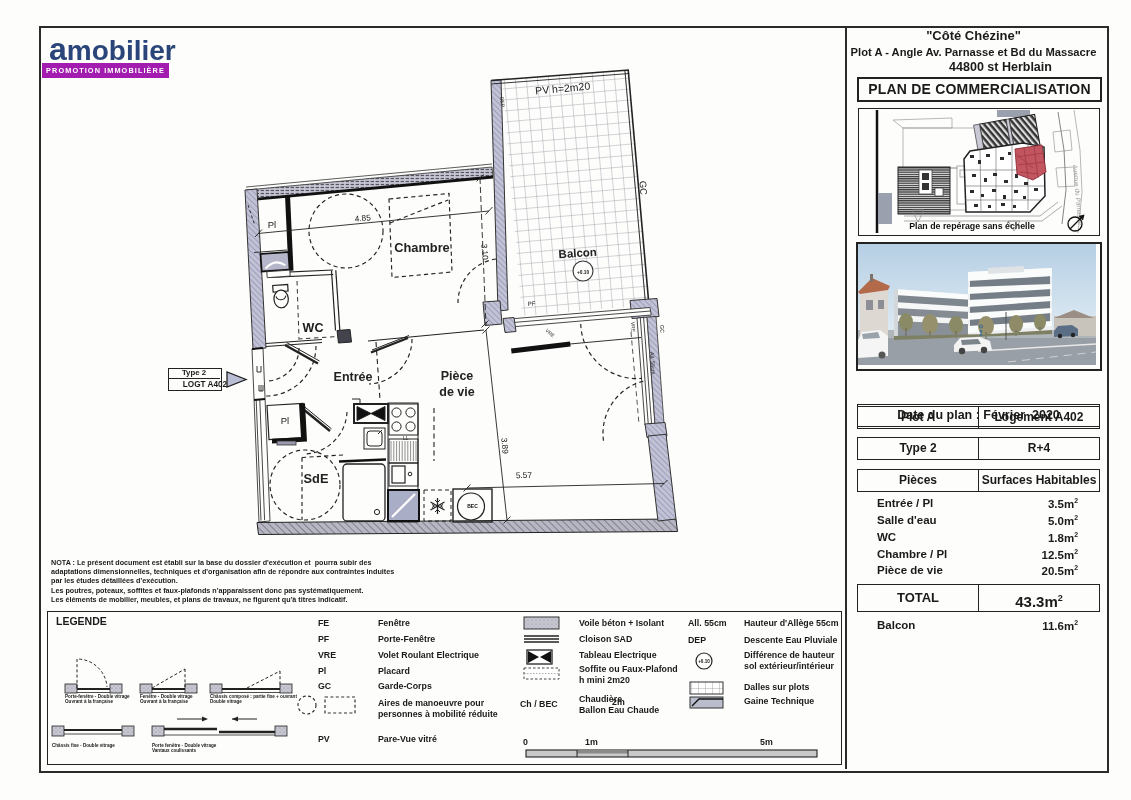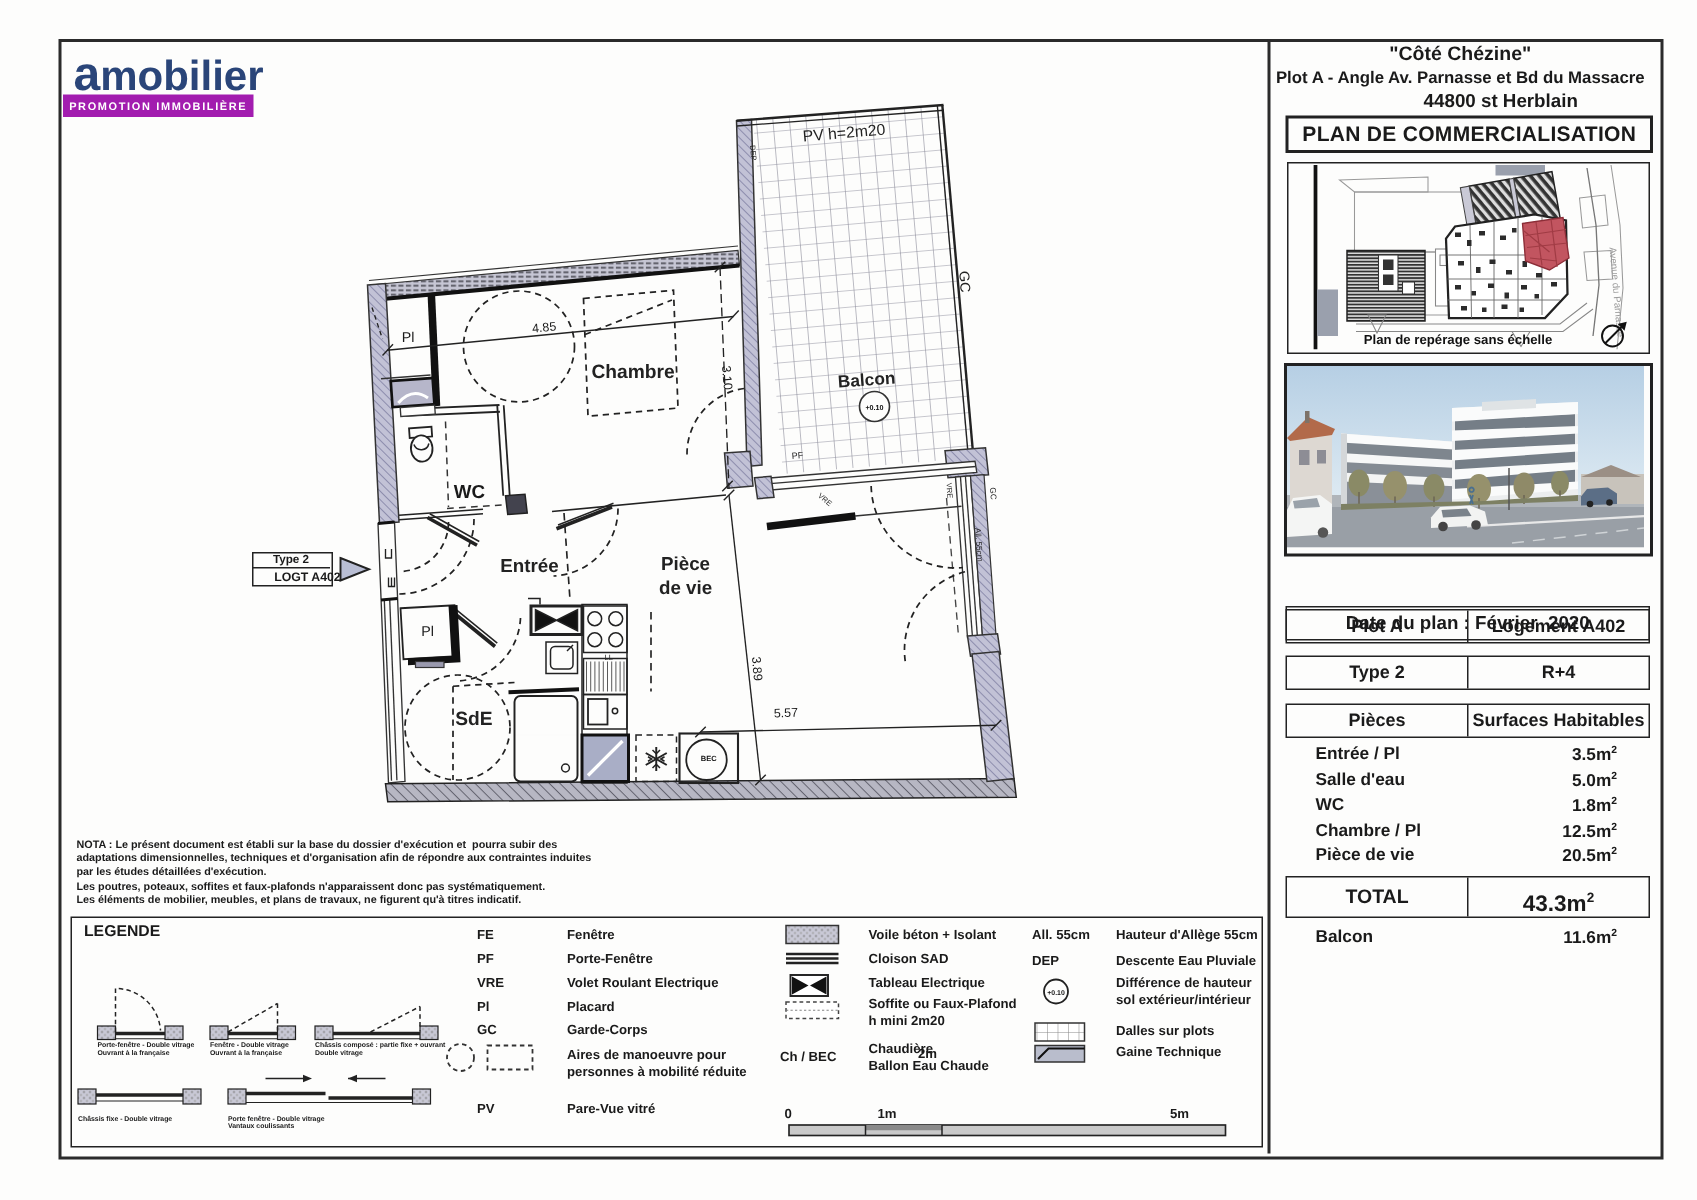--- a/index.html
+++ b/index.html
@@ -494,21 +494,21 @@
 <div class="abs lgf" style="top:618px;">Hauteur d'Allège 55cm</div>
 <div class="abs lga" style="left:688px;top:635px;">DEP</div>
 <div class="abs lgf" style="top:635px;">Descente Eau Pluviale</div>
 <div class="abs lgf" style="top:650px;">Différence de hauteur<br>sol extérieur/intérieur</div>
 <div class="abs lgf" style="top:682px;">Dalles sur plots</div>
 <div class="abs lgf" style="top:696px;">Gaine Technique</div>
 
 <div class="abs lga" style="left:523px;top:737px;">0</div>
 <div class="abs lga" style="left:561px;top:737px;margin-left:24px;">1m</div>
 <div class="abs lga" style="left:612px;top:697px;">2m</div>
-<div class="abs lga" style="left:760px;top:737px;padding-left:20px;">5m</div>
+<div class="abs lga" style="left:740px;top:737px;padding-left:20px;">5m</div>
 
 <svg class="abs" style="left:47px;top:611px;" width="793" height="152" viewBox="0 0 793 152">
 <defs>
 <pattern id="spk" width="4" height="4" patternUnits="userSpaceOnUse">
         <rect width="4" height="4" fill="#c9c9d6"></rect>
         <circle cx="1" cy="1" r="0.6" fill="#777"></circle>
         <circle cx="3" cy="3" r="0.6" fill="#999"></circle>
       </pattern>
 <pattern id="grid6" width="7" height="7" patternUnits="userSpaceOnUse">
         <rect width="7" height="7" fill="#fff"></rect>

